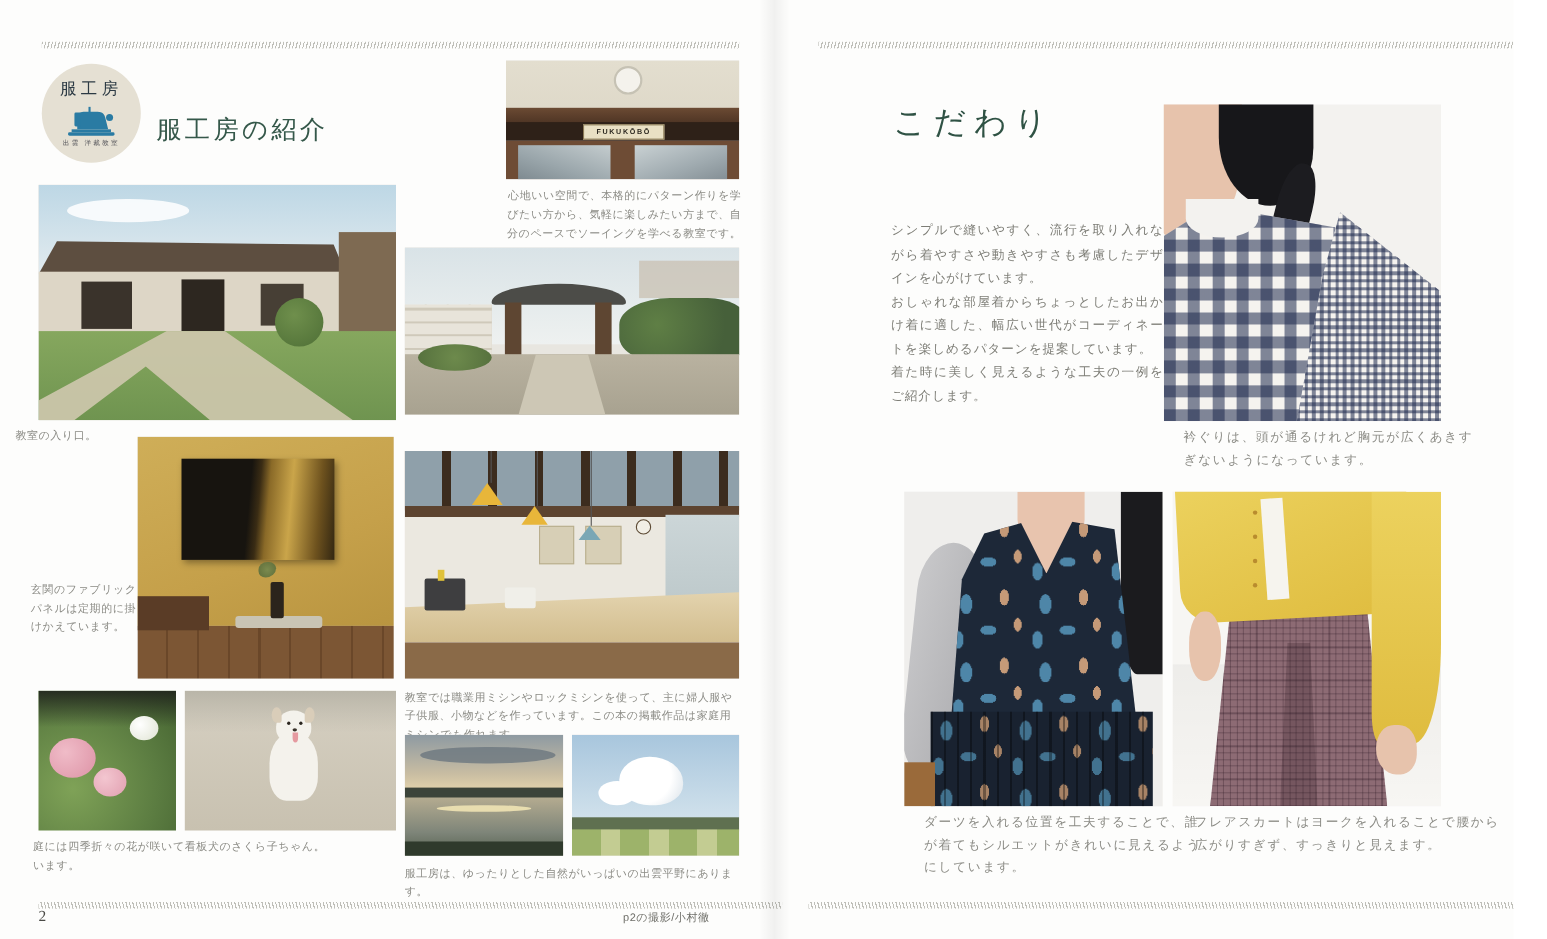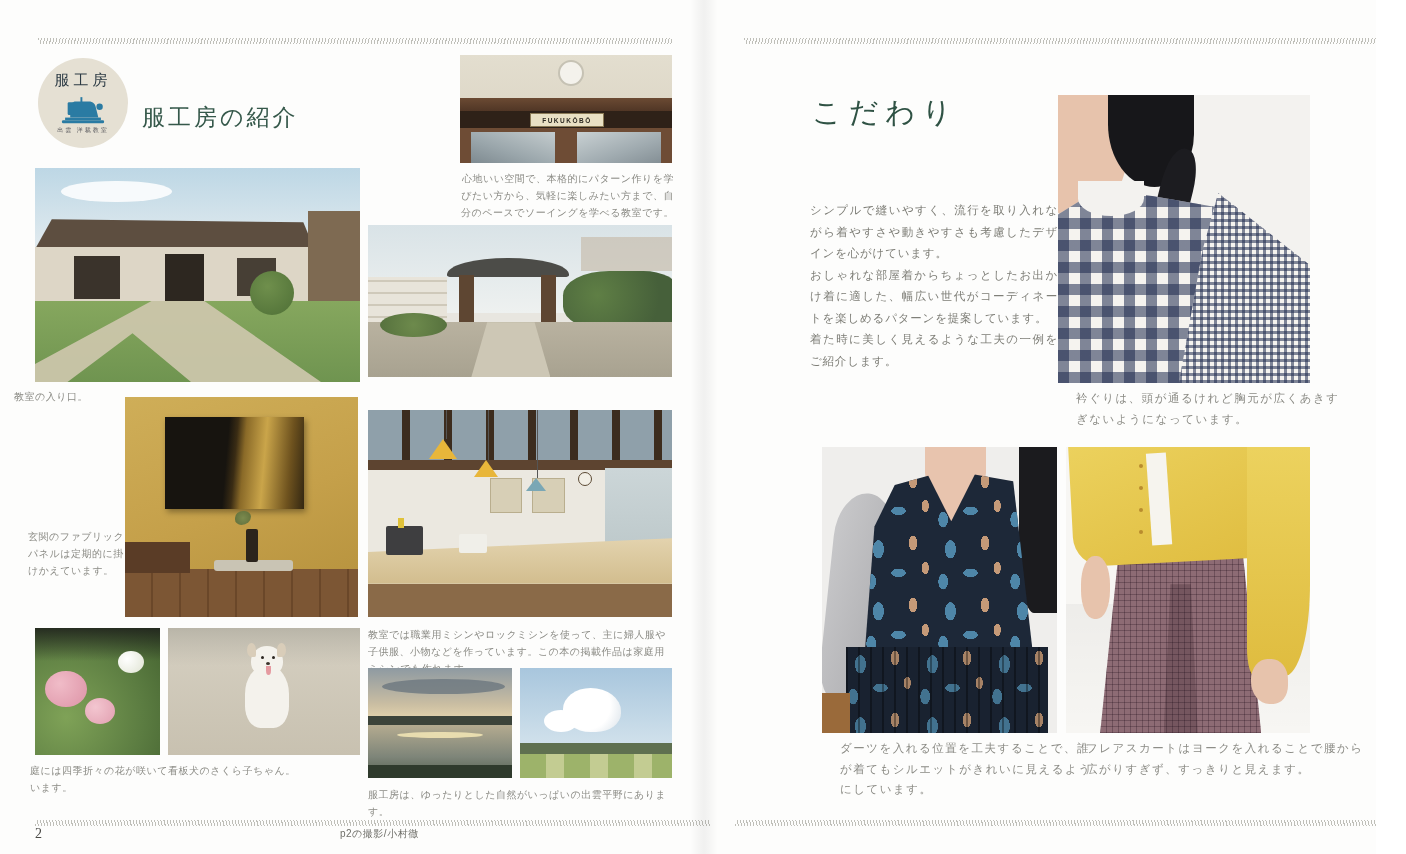--- a/index.html
+++ b/index.html
@@ -17,21 +17,21 @@
            font-size:23px;letter-spacing:3px;color:#35584a;}
   .title-r{position:absolute;font-family:"Liberation Serif","DejaVu Serif",serif;
            font-size:29px;letter-spacing:7px;color:#2f5244;line-height:1.85;}
   .intro{position:absolute;font-size:11px;line-height:1.85;color:#84847e;letter-spacing:.5px;}
   .body-r{position:absolute;font-family:"Liberation Serif","DejaVu Serif",serif;
           font-size:11.5px;line-height:1.87;color:#7d7d76;letter-spacing:.8px;text-align:justify;}
   .cap{position:absolute;font-size:10px;line-height:1.7;color:#8b8b85;letter-spacing:.5px;}
   .cap-r{position:absolute;font-size:11.5px;line-height:1.8;color:#8b8b85;letter-spacing:1.5px;}
   .pnum{position:absolute;font-family:"Liberation Serif","DejaVu Serif",serif;
         font-size:14px;color:#4a4a46;}
-  .credit{position:absolute;font-size:10px;color:#6e6e68;text-align:left;letter-spacing:.5px;}
+  .credit{position:absolute;font-size:10px;color:#6e6e68;text-align:right;letter-spacing:.5px;}
   
   .badge{position:absolute;left:38px;top:58px;width:90px;height:90px;border-radius:50%;
          background:#e5e0d3;display:flex;flex-direction:column;align-items:center;
          justify-content:center;gap:1px;}
   .badge-title{font-family:"Liberation Serif","DejaVu Serif",serif;font-size:15px;
                letter-spacing:4px;color:#2c3a44;}
   .badge-sub{font-size:6px;color:#55555a;letter-spacing:2px;}
   
   .photo{position:absolute;overflow:hidden;background:#e8e6e0;}
   .ph{position:absolute;}

